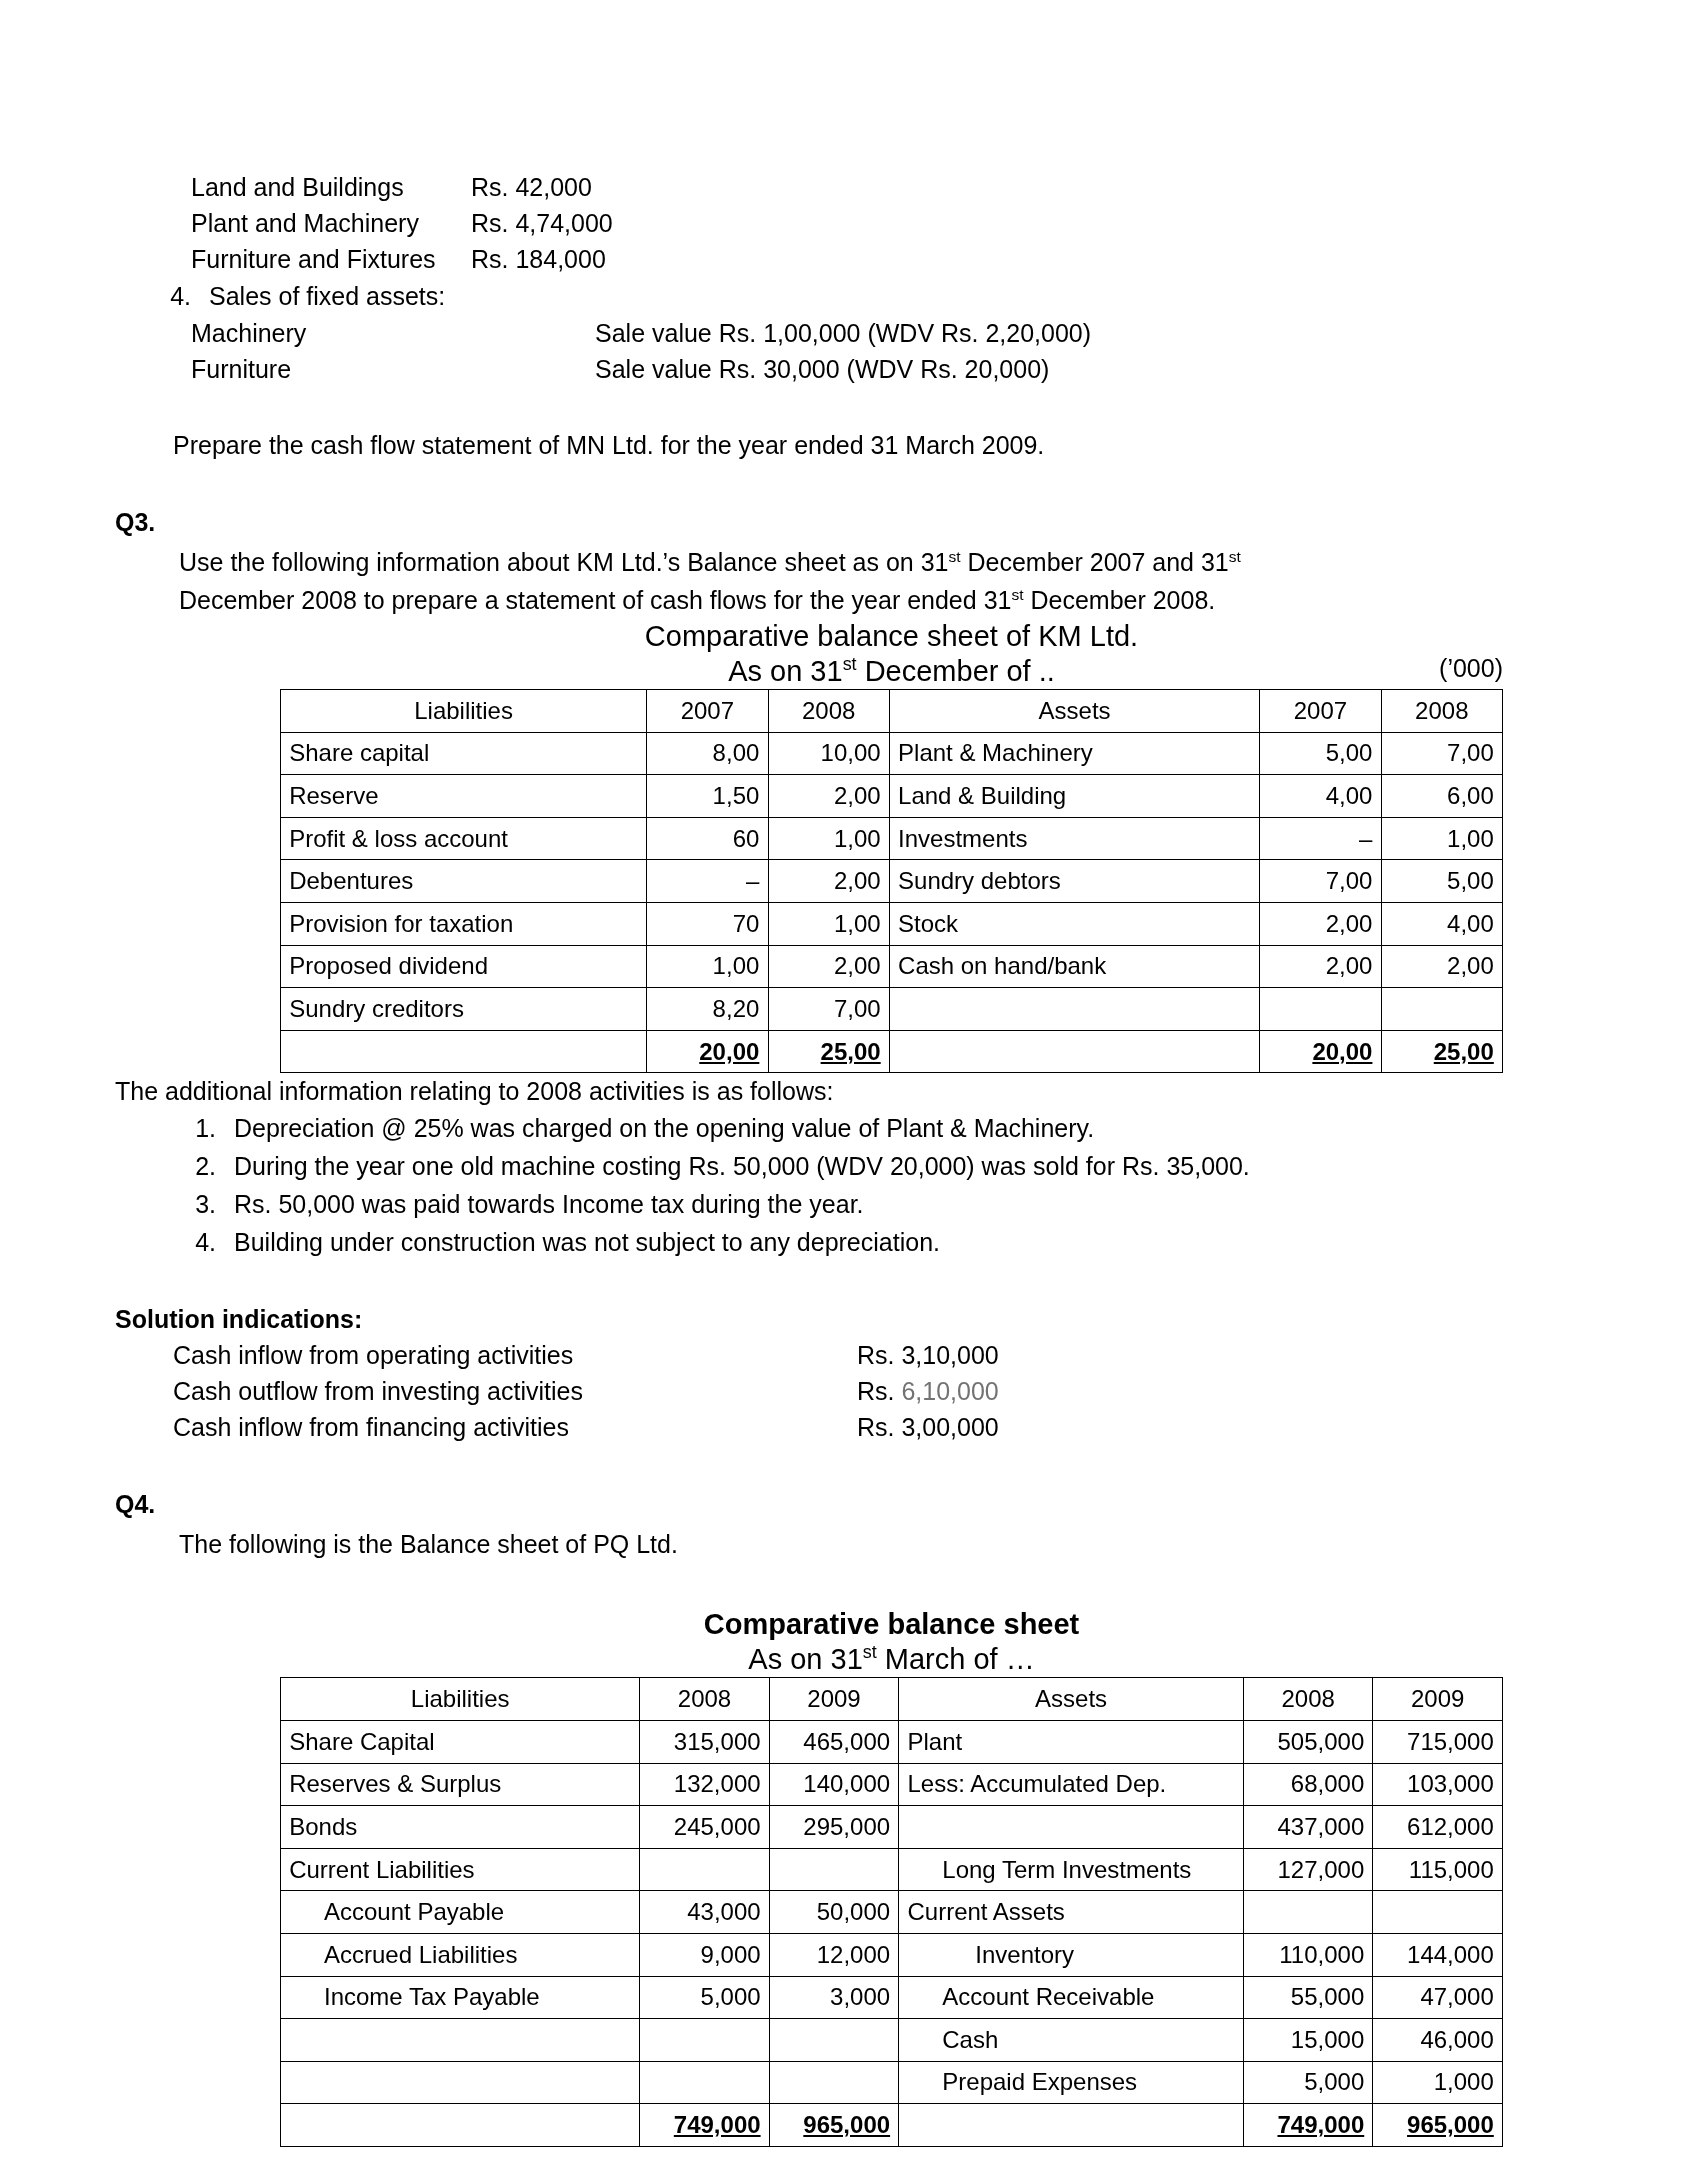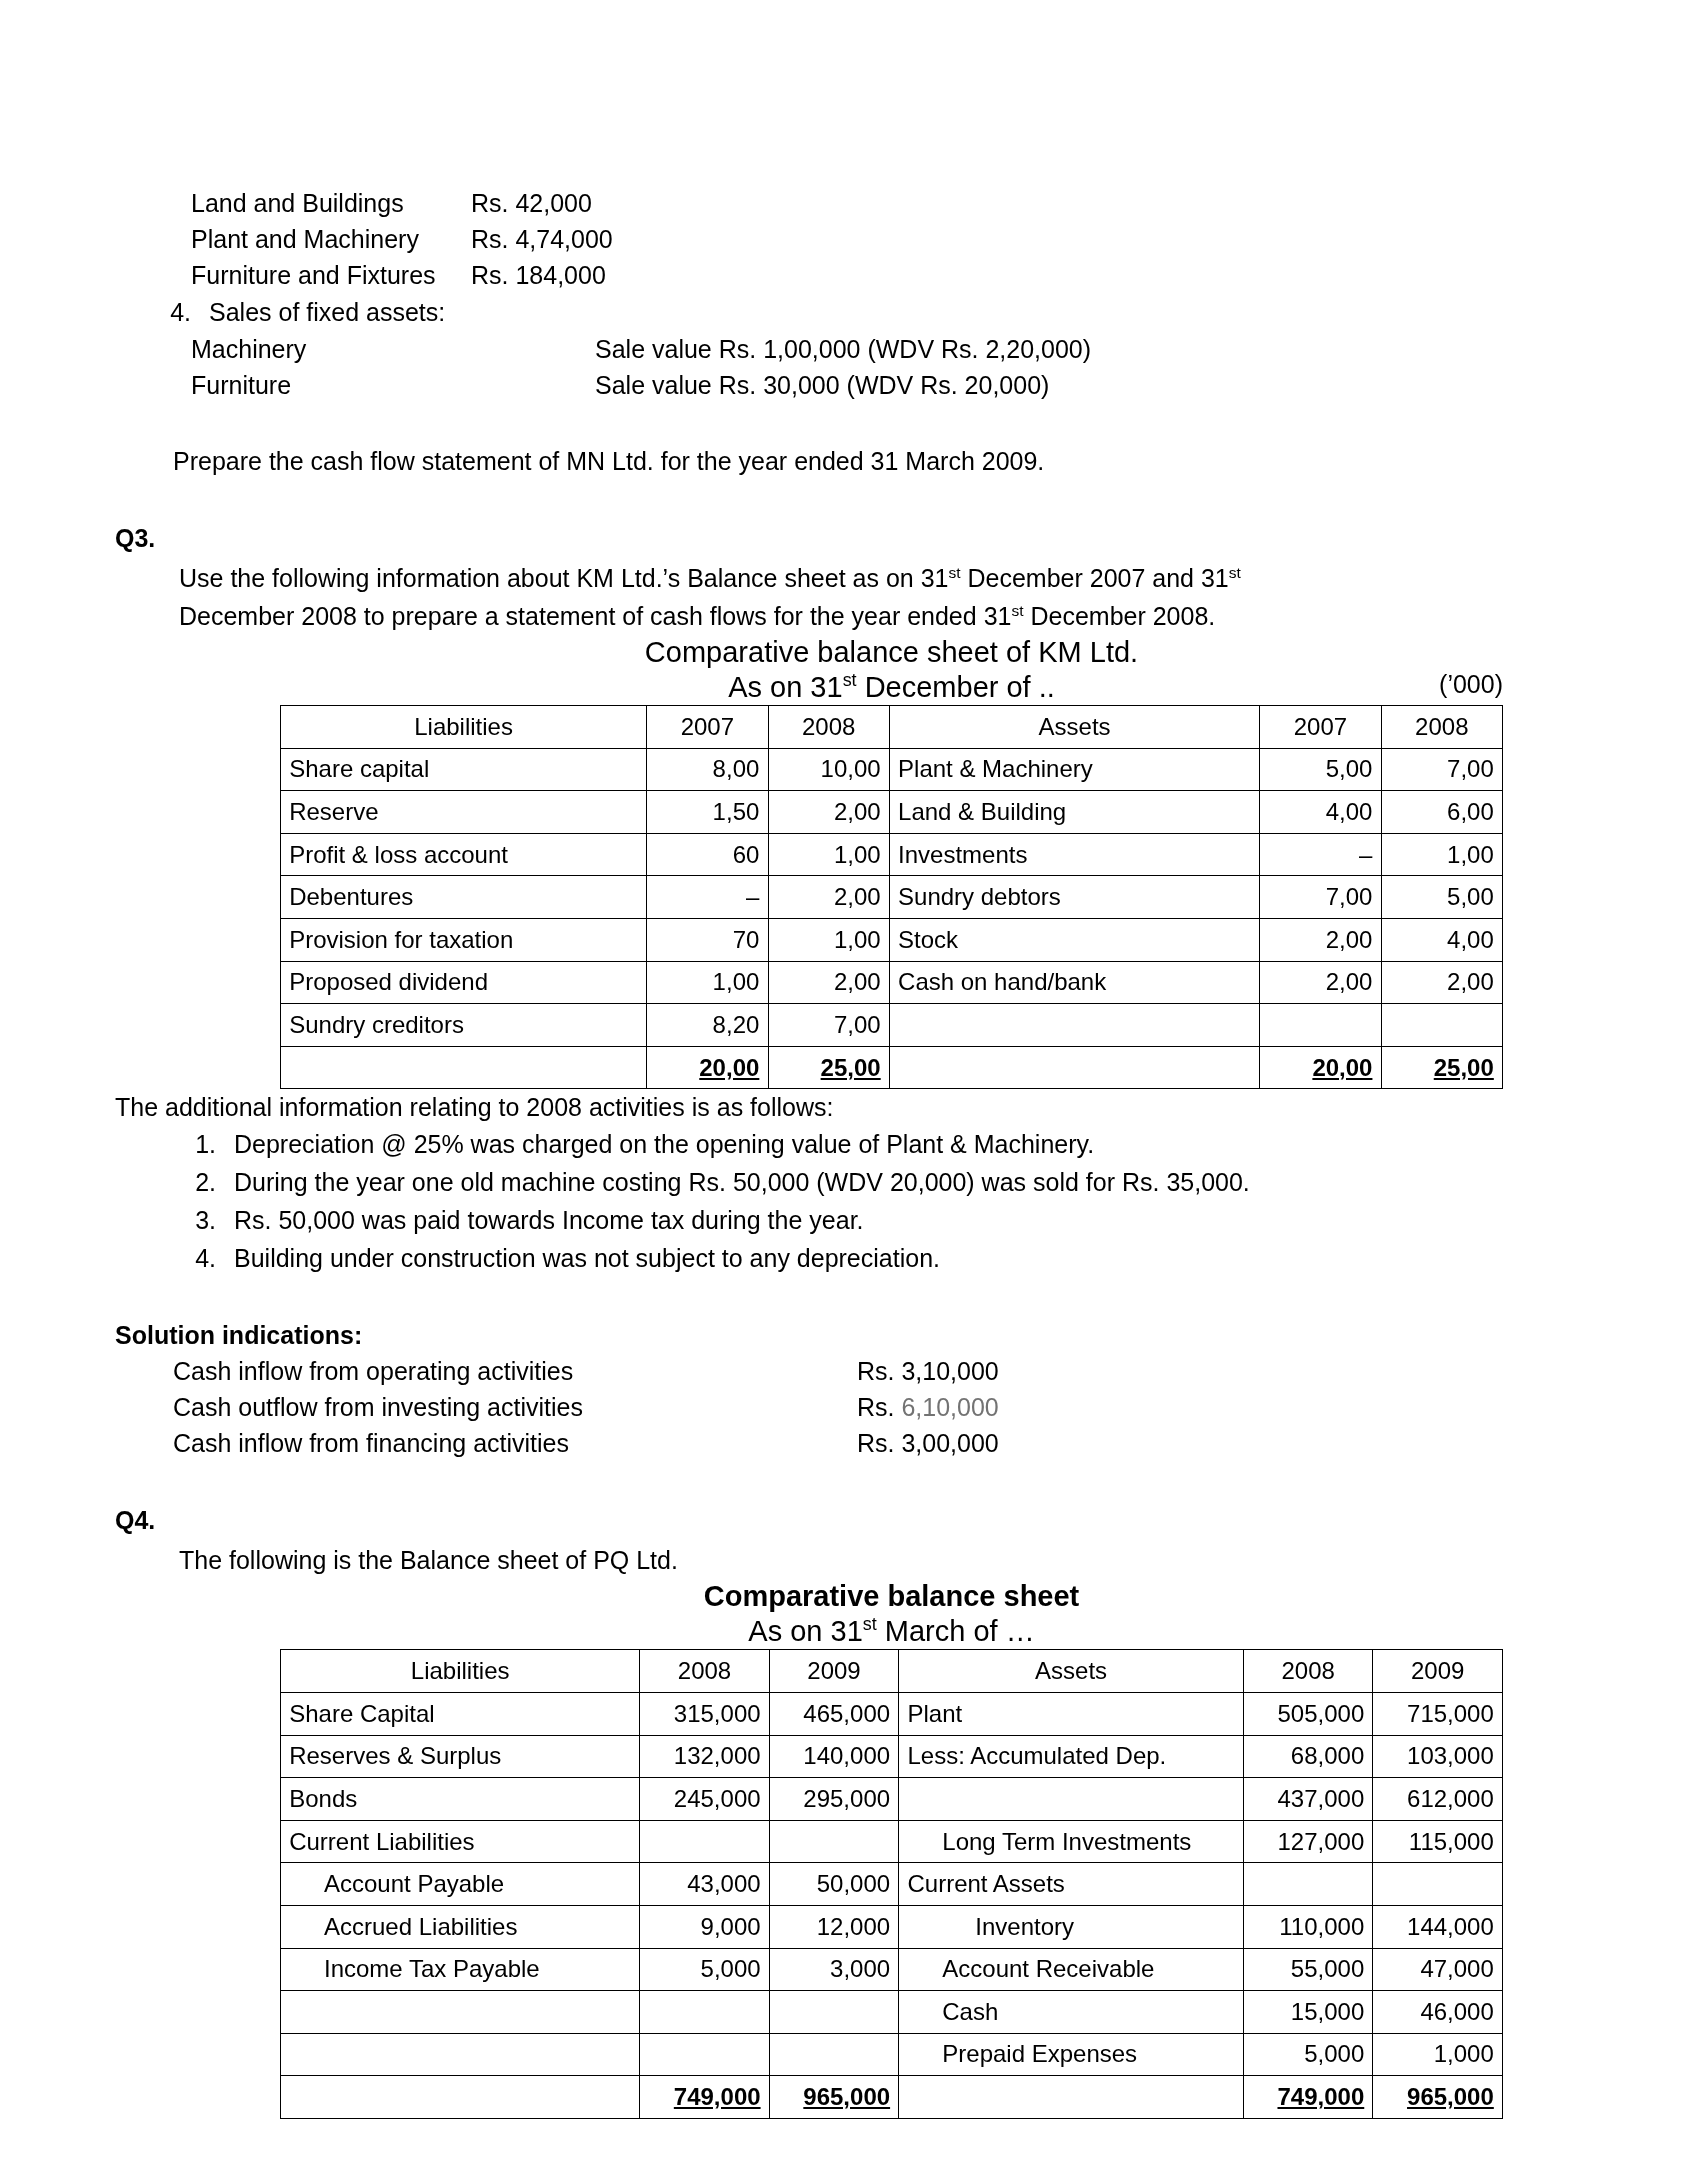--- a/index.html
+++ b/index.html
@@ -18,21 +18,21 @@
   .page {
     position: absolute;
     left: 0; top: 0;
     width: 1687px;
     height: 2183px;
     background: #ffffff;
   }
   .content {
     position: absolute;
     left: 191px;
-    top: 185px;
+    top: 169px;
     width: 1351px;
   }
 
   
   .ln {
     font-size: 25px;
     line-height: 36px;
     white-space: pre;
   }
   .bold { font-weight: bold; }
@@ -105,21 +105,21 @@
     text-align: right;
     text-decoration: underline;
   }
 
   .tbl-wrap { position: relative; }
   .tbl-title {
     text-align: center;
     font-size: 29px;
     line-height: 35px;
   }
-  .tbl-title.b { font-weight: bold; }
+  .tbl-title.b { font-weight: bold; margin-top: 44px; }
   .units {
     position: absolute;
     right: 0;
     font-size: 25px;
   }
   .spacer-lg { height: 40px; }
 </style>
 </head>
 <body>
 

